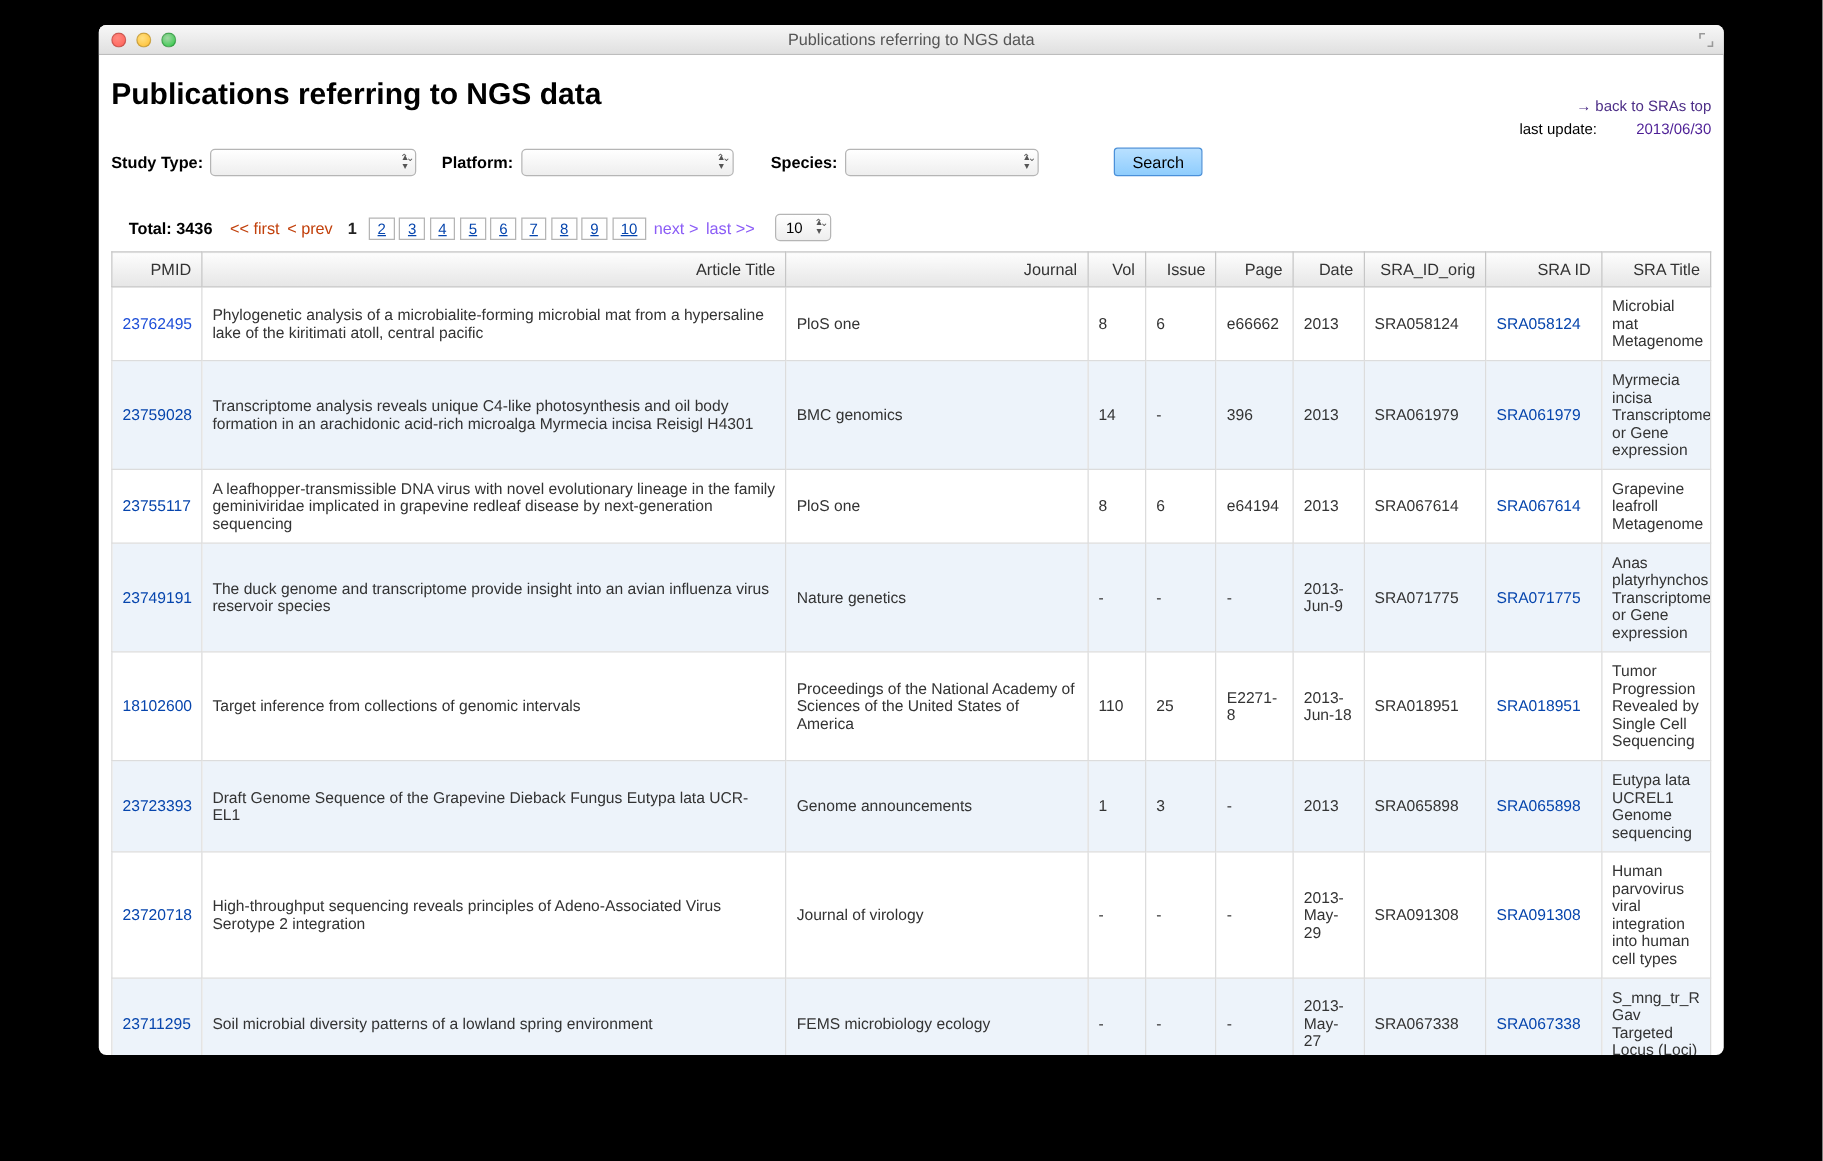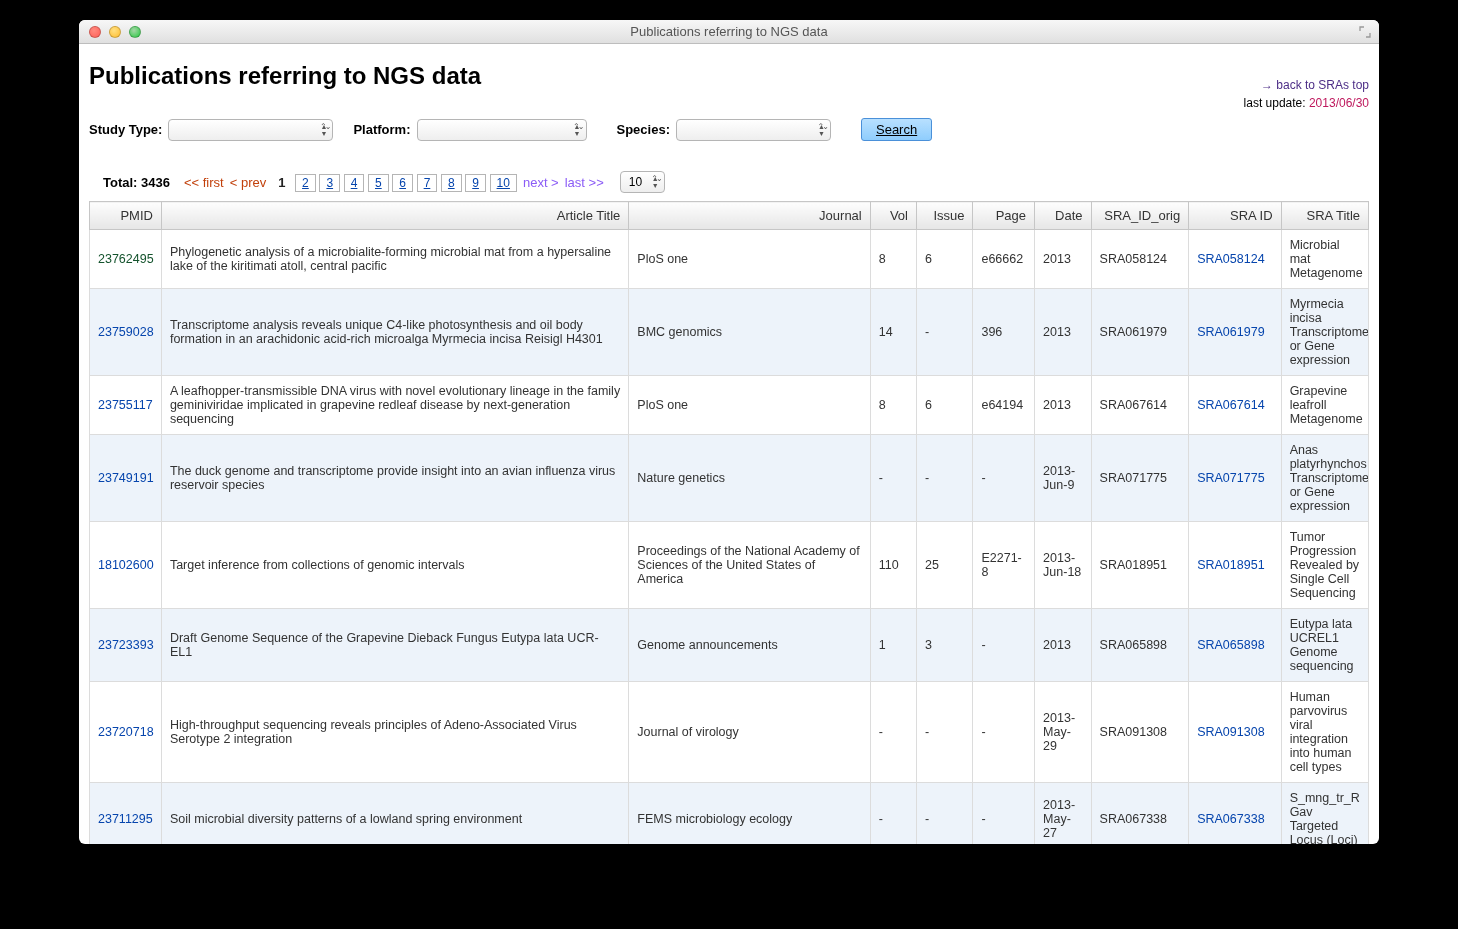--- a/index.html
+++ b/index.html
@@ -64,21 +64,21 @@
     }
     .topright {
       position: absolute;
       right: 10px;
       top: 32px;
       text-align: right;
       font-size: 12px;
       line-height: 1.5;
     }
     .topright a { color: #4d2e87; text-decoration: none; }
-    .topright .date { color: #be185d; }
+    .topright .date { color: #4c1d95; margin-left: 28px; }
     .filter-row {
       display: flex;
       align-items: center;
       margin-bottom: 30px;
     }
     .filter-group {
       display: flex;
       align-items: center;
       gap: 6px;
     }
@@ -110,22 +110,21 @@
       flex-direction: column;
     }
     .select-wrap .arr { position: absolute; right: 6px; top: 4px; pointer-events:none; font-size:7px; color:#555; line-height:7px; text-align:center;}
     .search-btn {
       background: linear-gradient(#b8e0ff, #8fcdfd);
       border: 1px solid #4a90d9;
       border-radius: 3px;
       padding: 3px 14px;
       font-size: 13px;
       cursor: pointer;
-      margin-left: 30px;
-      text-decoration: underline;
+      margin-left: 60px;
     }
     .total-row {
       display: flex;
       align-items: center;
       gap: 14px;
       margin-left: 14px;
       margin-bottom: 8px;
       font-size: 13px;
     }
     .total-row .total { font-weight: bold; }
@@ -167,21 +166,21 @@
     table.data td {
       border: 1px solid #dcdcdc;
       padding: 8px 8px;
       vertical-align: middle;
       color: #333;
       overflow: hidden;
     }
     table.data tr.even td { background: #edf3fa; }
     table.data tr.odd td { background: #fff; }
     .link { color: #0645ad; text-decoration: none; }
-    .visited { color: #14532d; text-decoration: none; }
+    .visited { color: #1d4ed8; text-decoration: none; }
     col.c-pmid { width: 70px; }
     col.c-title { width: 455px; }
     col.c-journal { width: 235px; }
     col.c-vol { width: 45px; }
     col.c-issue { width: 55px; }
     col.c-page { width: 60px; }
     col.c-date { width: 55px; }
     col.c-sraorig { width: 95px; }
     col.c-sraid { width: 90px; }
     col.c-sratitle { width: 85px; }

